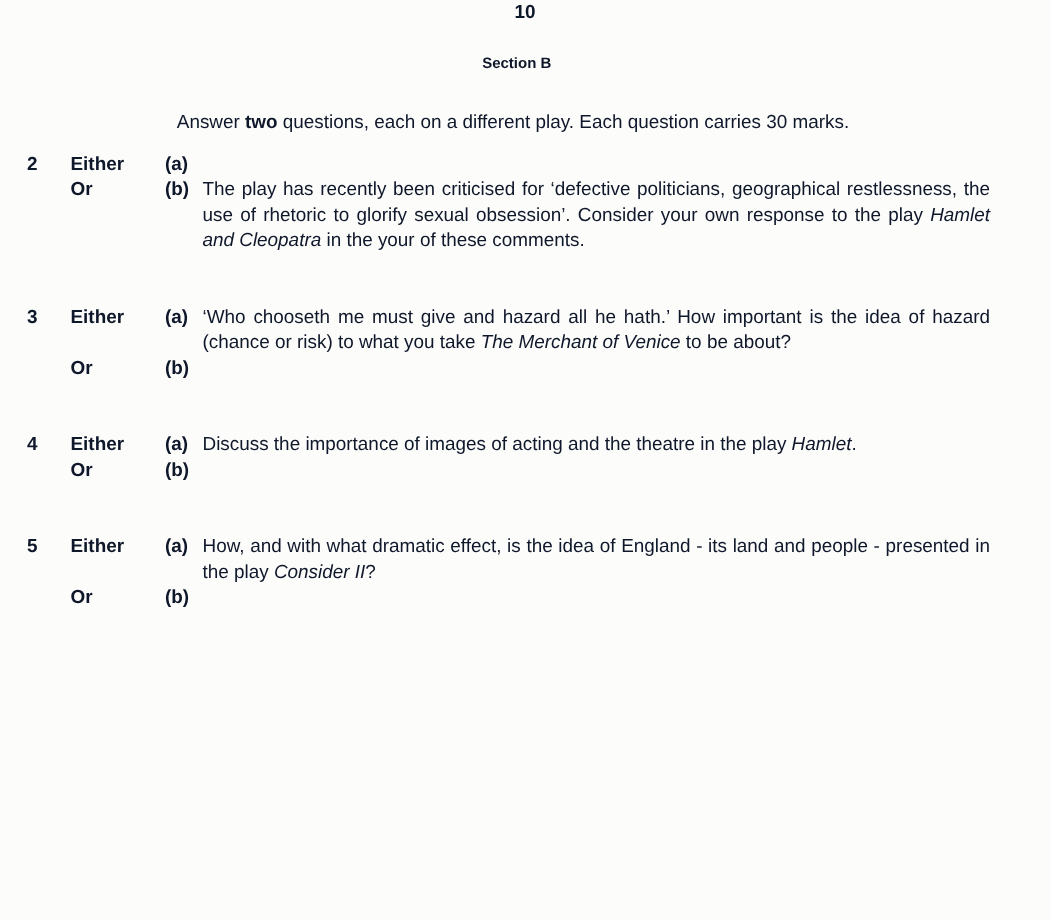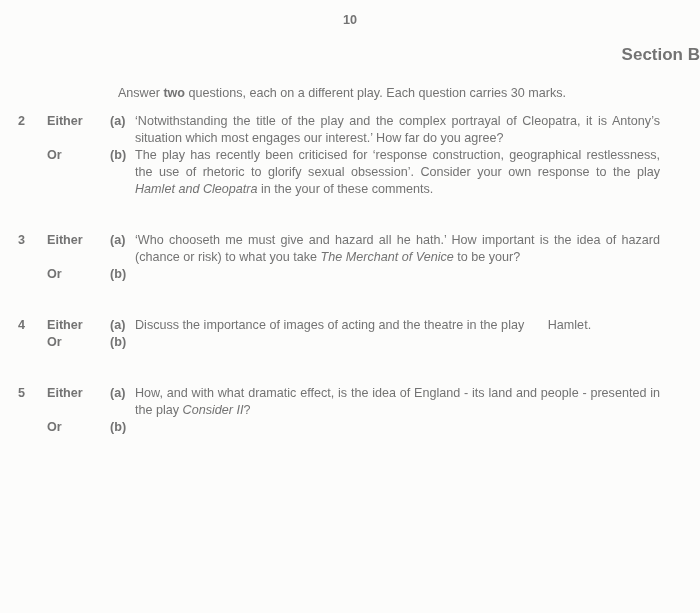--- a/index.html
+++ b/index.html
@@ -8,36 +8,34 @@
     background: #ffffff;
   }
   .page {
     position: relative;
     width: 700px;
     height: 613px;
     background: #fcfcfb;
     font-family: "Liberation Sans", "DejaVu Sans", sans-serif;
     font-size: 12.6px;
     line-height: 17px;
-    color: #737373;
+    color: #0f172a;
     box-sizing: border-box;
-    padding-top: 12px;
     overflow: hidden;
   }
   .header {
     text-align: center;
   }
   .page-number {
     font-weight: bold;
   }
   .section-title {
-    margin: 17px 0 0 0;
-    font-size: 17px;
+    margin: 17px 11px 0 0;
+    font-size: 10px;
     font-weight: bold;
-    text-align: right;
   }
   .instruction {
     margin: 22px 16px 0 0;
     font-weight: normal;
   }
   .questions {
     margin-left: 18px;
     margin-right: 40px;
     margin-top: 11px;
   }
@@ -66,50 +64,49 @@
     <p class="instruction"><span>Answer </span><span style="font-weight: bold;">two</span><span> questions, each on a different play. Each question carries 30 marks.</span></p>
   </div>
 
   <div class="questions">
 
     <div class="question">
       <div class="subq">
         <div class="qnum">2</div>
         <div class="alt">Either</div>
         <div class="plabel">(a)</div>
-        <div class="ptext"><span>‘Notwithstanding the title of the play and the complex portrayal of Cleopatra, it is Antony’s situation which most engages our interest.’ How far do you agree?</span></div>
       </div>
       <div class="subq">
         <div class="qnum"></div>
         <div class="alt">Or</div>
         <div class="plabel">(b)</div>
-        <div class="ptext"><span>The play has recently been criticised for ‘response construction, geographical rest­lessness, the use of rhetoric to glorify sexual obsession’. Consider your own response to the play </span><span style="font-style: italic;">Hamlet and Cleopatra</span><span> in the your of these comments.</span></div>
+        <div class="ptext"><span>The play has recently been criticised for ‘defective politicians, geographical rest­lessness, the use of rhetoric to glorify sexual obsession’. Consider your own response to the play </span><span style="font-style: italic;">Hamlet and Cleopatra</span><span> in the your of these comments.</span></div>
       </div>
     </div>
 
     <div class="question">
       <div class="subq">
         <div class="qnum">3</div>
         <div class="alt">Either</div>
         <div class="plabel">(a)</div>
-        <div class="ptext"><span>‘Who chooseth me must give and hazard all he hath.’ How important is the idea of hazard (chance or risk) to what you take </span><span style="font-style: italic;">The Merchant of Venice</span><span> to be your?</span></div>
+        <div class="ptext"><span>‘Who chooseth me must give and hazard all he hath.’ How important is the idea of hazard (chance or risk) to what you take </span><span style="font-style: italic;">The Merchant of Venice</span><span> to be about?</span></div>
       </div>
       <div class="subq">
         <div class="qnum"></div>
         <div class="alt">Or</div>
         <div class="plabel">(b)</div>
       </div>
     </div>
 
     <div class="question">
       <div class="subq">
         <div class="qnum">4</div>
         <div class="alt">Either</div>
         <div class="plabel">(a)</div>
-        <div class="ptext"><span>Discuss the importance of images of acting and the theatre in the play </span><span style=" margin-left: 20px;">Hamlet</span><span>.</span></div>
+        <div class="ptext"><span>Discuss the importance of images of acting and the theatre in the play </span><span style="font-style: italic;">Hamlet</span><span>.</span></div>
       </div>
       <div class="subq">
         <div class="qnum"></div>
         <div class="alt">Or</div>
         <div class="plabel">(b)</div>
       </div>
     </div>
 
     <div class="question">
       <div class="subq">

